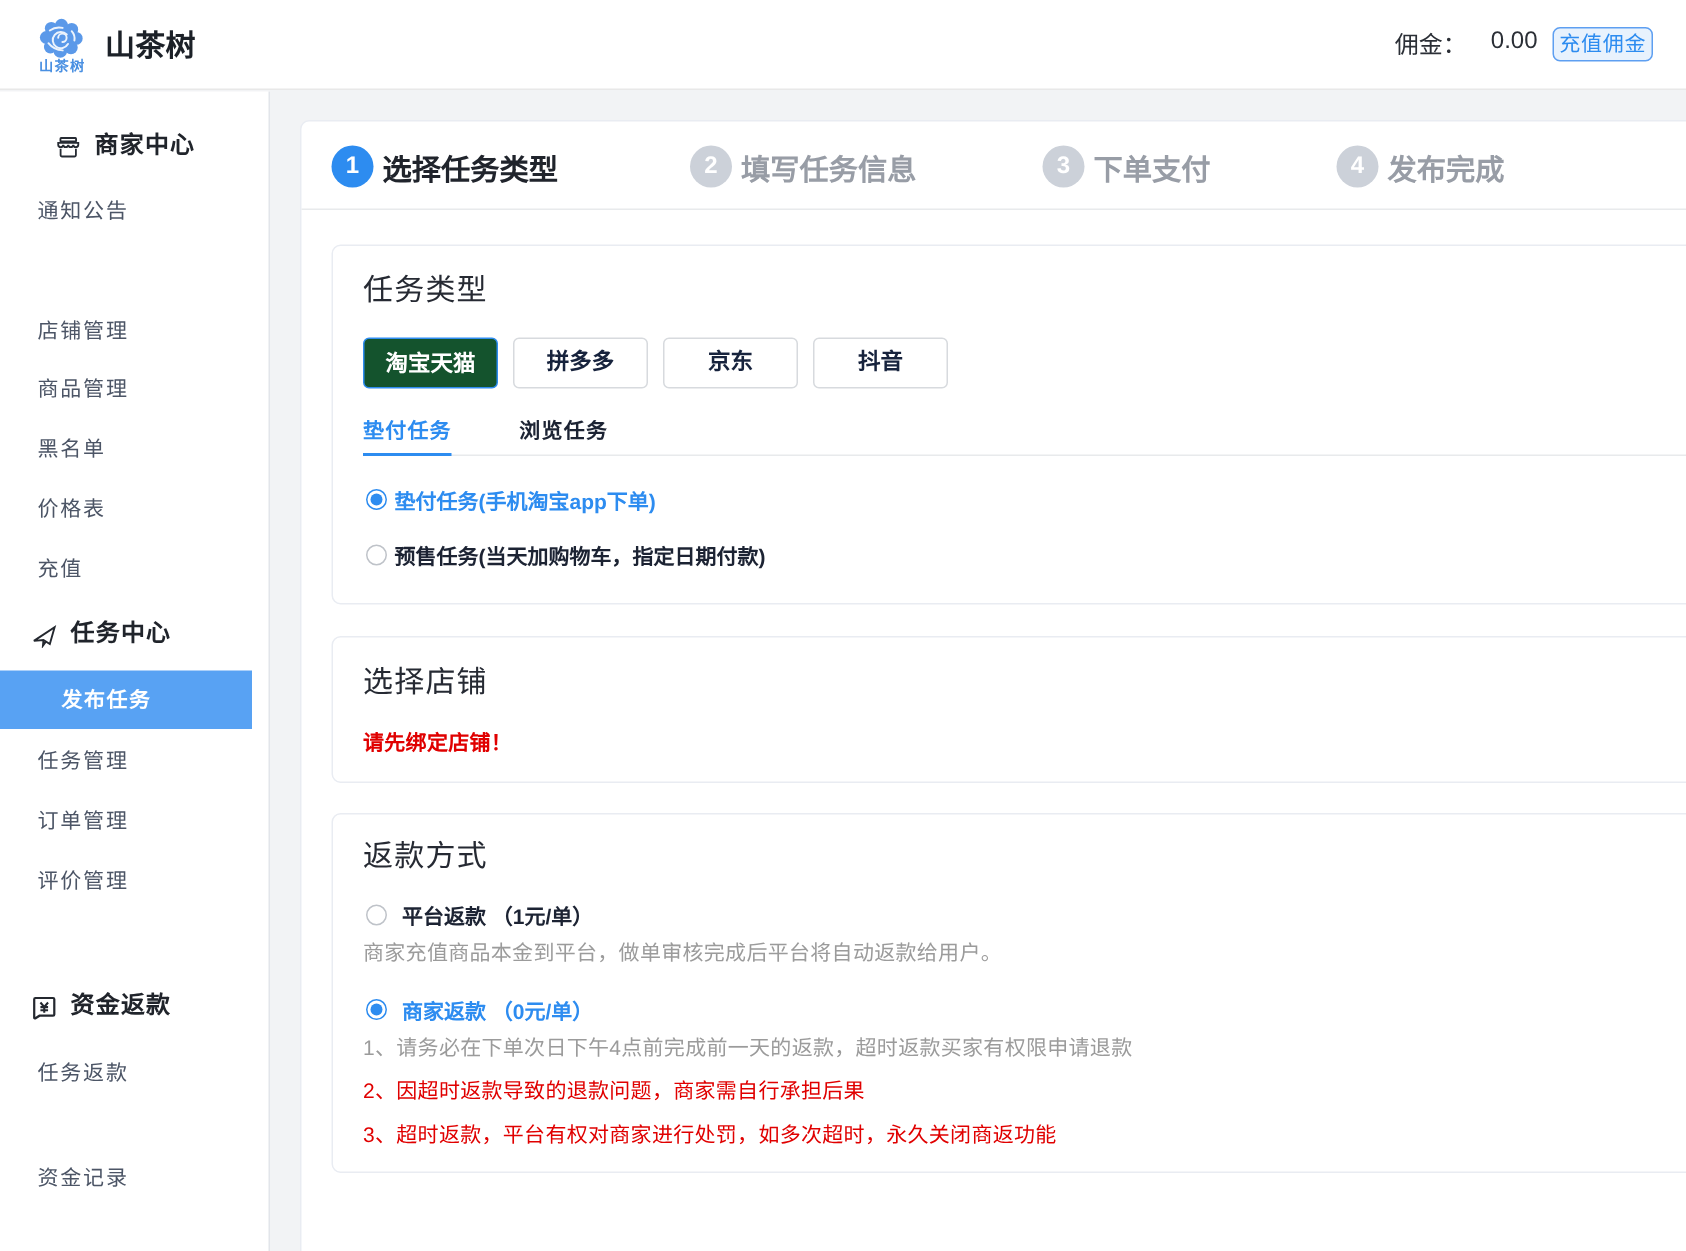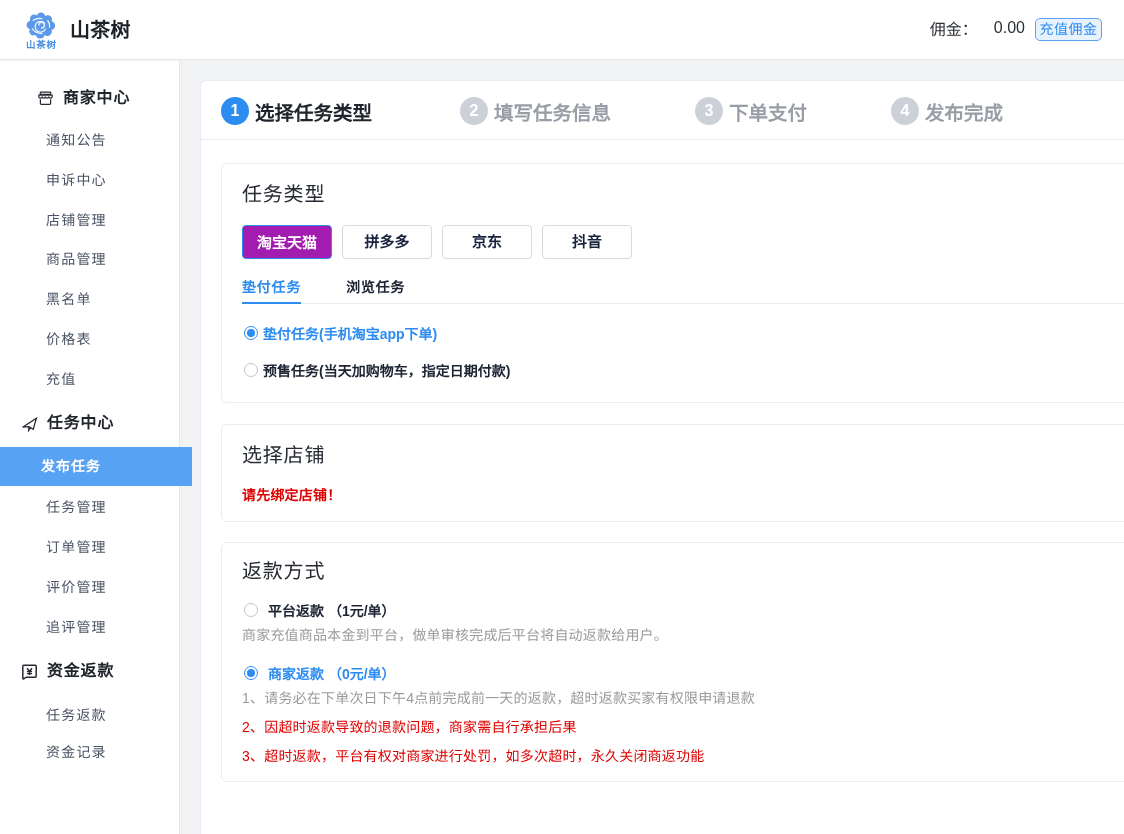--- a/index.html
+++ b/index.html
@@ -12,40 +12,40 @@
   .hright { position:absolute; right:22px; top:0; height:60px; display:flex; align-items:center; }
   .comm-label { font-size:16px; color:#2b2f36; position:relative; top:-2px; }
   .comm-num { font-size:16px; color:#2b2f36; margin-left:0; margin-right:10px; position:relative; top:-2px;padding-left:16px; }
   .btn-recharge { display:inline-block; width:67px; height:23px; line-height:21px; padding:0; text-align:center; font-size:14px; letter-spacing:0.5px; color:#2d8cf0; background:#e8f2fd; border:1px solid #5e9ff1; border-radius:5px; position:relative; top:-1px; }
   
   .sidebar { position:absolute; left:0; top:61px; width:180px; height:773px; background:#fff; border-right:1px solid #e2e5ea; z-index:4; }
   .snode { position:absolute; left:0; width:180px; }
   .shead { height:24px; line-height:24px; font-size:16px; font-weight:600; color:#20242b; letter-spacing:0.8px; }
   .shead .txt { position:absolute; left:47px; }
   .shead svg { position:absolute; left:21px; top:4px; }
-  .sitem { height:24px; line-height:24px; font-size:14px; color:#4c5566; padding-left:46px; letter-spacing:1.2px; }
-  .sactive { position:absolute; left:0; width:192px; height:39px; background:#58a2f3; color:#fff; font-weight:600; font-size:14px; line-height:39px; padding-left:41px; letter-spacing:1px; }
+  .sitem { height:24px; line-height:24px; font-size:14px; color:#4c5566; padding-left:25px; letter-spacing:1.2px; }
+  .sactive { position:absolute; left:0; width:168px; height:39px; background:#58a2f3; color:#fff; font-weight:600; font-size:14px; line-height:39px; padding-left:41px; letter-spacing:1px; }
   
   .main { position:absolute; left:181px; top:61px; width:943px; height:773px; background:#f2f3f5; overflow:hidden; }
   .panel { position:absolute; left:19px; top:19px; width:1000px; height:800px; background:#fff; border:1px solid #e9ecf2; border-radius:6px; }
   
   .steps { position:relative; height:59px; border-bottom:1px solid #e8eaec; }
   .step { position:absolute; top:16px; height:28px; display:flex; align-items:center; }
   .scircle { width:28px; height:28px; border-radius:50%; background:#2d8cf0; color:#fff; font-size:16px; font-weight:700; text-align:center; line-height:28px; flex:0 0 28px; }
   .step .stitle { font-size:19.5px; font-weight:700; color:#20242c; margin-left:6px; letter-spacing:0; white-space:nowrap; }
   .step.wait .scircle { background:#ccd1d9; }
   .step.wait .stitle { color:#989da6;font-family:Liberation Mono, monospace; }
   
   .content { padding:23px 20px; }
   .card { background:#fff; border:1px solid #e9ecf2; border-radius:6px; width:960px; margin-bottom:21px; padding:20px; }
   .card-title { font-size:20px; color:#262a33; line-height:20px; letter-spacing:0.8px; }
   
   .pbtns { margin-top:21px; height:34px; }
   .pbtn { display:inline-block; width:90px; height:34px; line-height:32px; text-align:center; font-size:15px; font-weight:600; color:#17233d; background:#fff; border:1px solid #d7dade; border-radius:4px; margin-right:10px; vertical-align:top; }
-  .pbtn.on { background:#a21caf; border-color:#2d8cf0; color:#fff; line-height:34px; }
+  .pbtn.on { background:#14532d; border-color:#2d8cf0; color:#fff; line-height:34px; }
   
   .tabs { margin-top:14px; height:31px; border-bottom:1px solid #e8eaec; }
   .tab { display:inline-block; height:31px; line-height:29px; font-size:14px; font-weight:600; color:#1c2333; letter-spacing:0.8px; margin-right:45px; border-bottom:2px solid transparent; }
   .tab.on { color:#2d8cf0; border-bottom-color:#2d8cf0; }
   
   .radio-row { display:flex; align-items:center; height:20px; }
   .rdot { position:relative; width:14px; height:14px; border-radius:50%; border:1px solid #bfc3c9; background:#fff; margin-left:2px; flex:0 0 14px; }
   .rdot.sel { border:1.5px solid #2d8cf0; }
   .rdot.sel::after { content:""; position:absolute; left:50%; top:50%; width:8px; height:8px; margin:-4px 0 0 -4px; border-radius:50%; background:#2d8cf0; }
   .rlabel { font-size:14px; font-weight:700; color:#1c2333; margin-left:5px; letter-spacing:0; }
@@ -92,51 +92,49 @@
   <div class="sidebar">
     <div class="snode shead" style="top:25px;margin-left:16px;">
       <svg width="17" height="17" viewBox="0 0 16 16" fill="none" stroke="#262b33" stroke-width="1.15">
         <rect x="3.1" y="1.9" width="9.8" height="2.2" rx="0.4"></rect>
         <path d="M1.7 4.9 h12.6 v1.3 a1.58 1.58 0 0 1 -3.15 0 a1.58 1.58 0 0 1 -3.15 0 a1.58 1.58 0 0 1 -3.15 0 a1.58 1.58 0 0 1 -3.15 0 z"></path>
         <path d="M3.2 8.6 v4 a0.9 0.9 0 0 0 0.9 0.9 h7.8 a0.9 0.9 0 0 0 0.9 -0.9 v-4"></path>
       </svg>
       <span class="txt">商家中心</span>
     </div>
     <div class="snode sitem" style="top:66.5px;">通知公告</div>
-    <div class="snode sitem" style="top:106.5px;">申诉中心</div>
     <div class="snode sitem" style="top:146.5px;">店铺管理</div>
     <div class="snode sitem" style="top:186px;">商品管理</div>
     <div class="snode sitem" style="top:226px;">黑名单</div>
     <div class="snode sitem" style="top:265.5px;">价格表</div>
     <div class="snode sitem" style="top:305.5px;">充值</div>
     <div class="snode shead" style="top:350px;">
       <svg width="17" height="17" viewBox="0 0 16 16" fill="none" stroke="#24282f" stroke-width="1.2">
         <path d="M1.5 11.5 L14.5 3 L11.5 13.5 L7.5 11 Z"></path>
         <path d="M7.5 11 L7.2 14.5 L9 12"></path>
       </svg>
       <span class="txt">任务中心</span>
     </div>
     <div class="sactive" style="top:386px;">发布任务</div>
     <div class="snode sitem" style="top:434px;">任务管理</div>
     <div class="snode sitem" style="top:474px;">订单管理</div>
     <div class="snode sitem" style="top:514px;">评价管理</div>
-    <div class="snode sitem" style="top:554px;">追评管理</div>
     <div class="snode shead" style="top:598px;">
       <svg width="17" height="17" viewBox="0 0 16 16" fill="none" stroke="#24282f" stroke-width="1.4">
         <path d="M2.5 2.2 h11 a0.8 0.8 0 0 1 0.8 0.8 v9.5 a0.8 0.8 0 0 1 -0.8 0.8 h-8.5 l-2.5 1.6 a0.5 0.5 0 0 1 -0.8 -0.45 v-11.45 a0.8 0.8 0 0 1 0.8 -0.8 z"></path>
         <g stroke-width="1.3">
         <path d="M5.6 5 L8 7.8 L10.4 5"></path>
         <path d="M8 7.8 v3.6"></path>
         <path d="M5.6 7.9 h4.8 M5.6 9.9 h4.8"></path>
         </g>
       </svg>
       <span class="txt">资金返款</span>
     </div>
     <div class="snode sitem" style="top:641.5px;">任务返款</div>
-    <div class="snode sitem" style="top:679px;">资金记录</div>
+    <div class="snode sitem" style="top:712px;">资金记录</div>
   </div>
 
   <div class="main">
     <div class="panel">
       <div class="steps">
         <div class="step" style="left:20px;">
           <div class="scircle">1</div>
           <div class="stitle">选择任务类型</div>
         </div>
         <div class="step wait" style="left:259px;">

